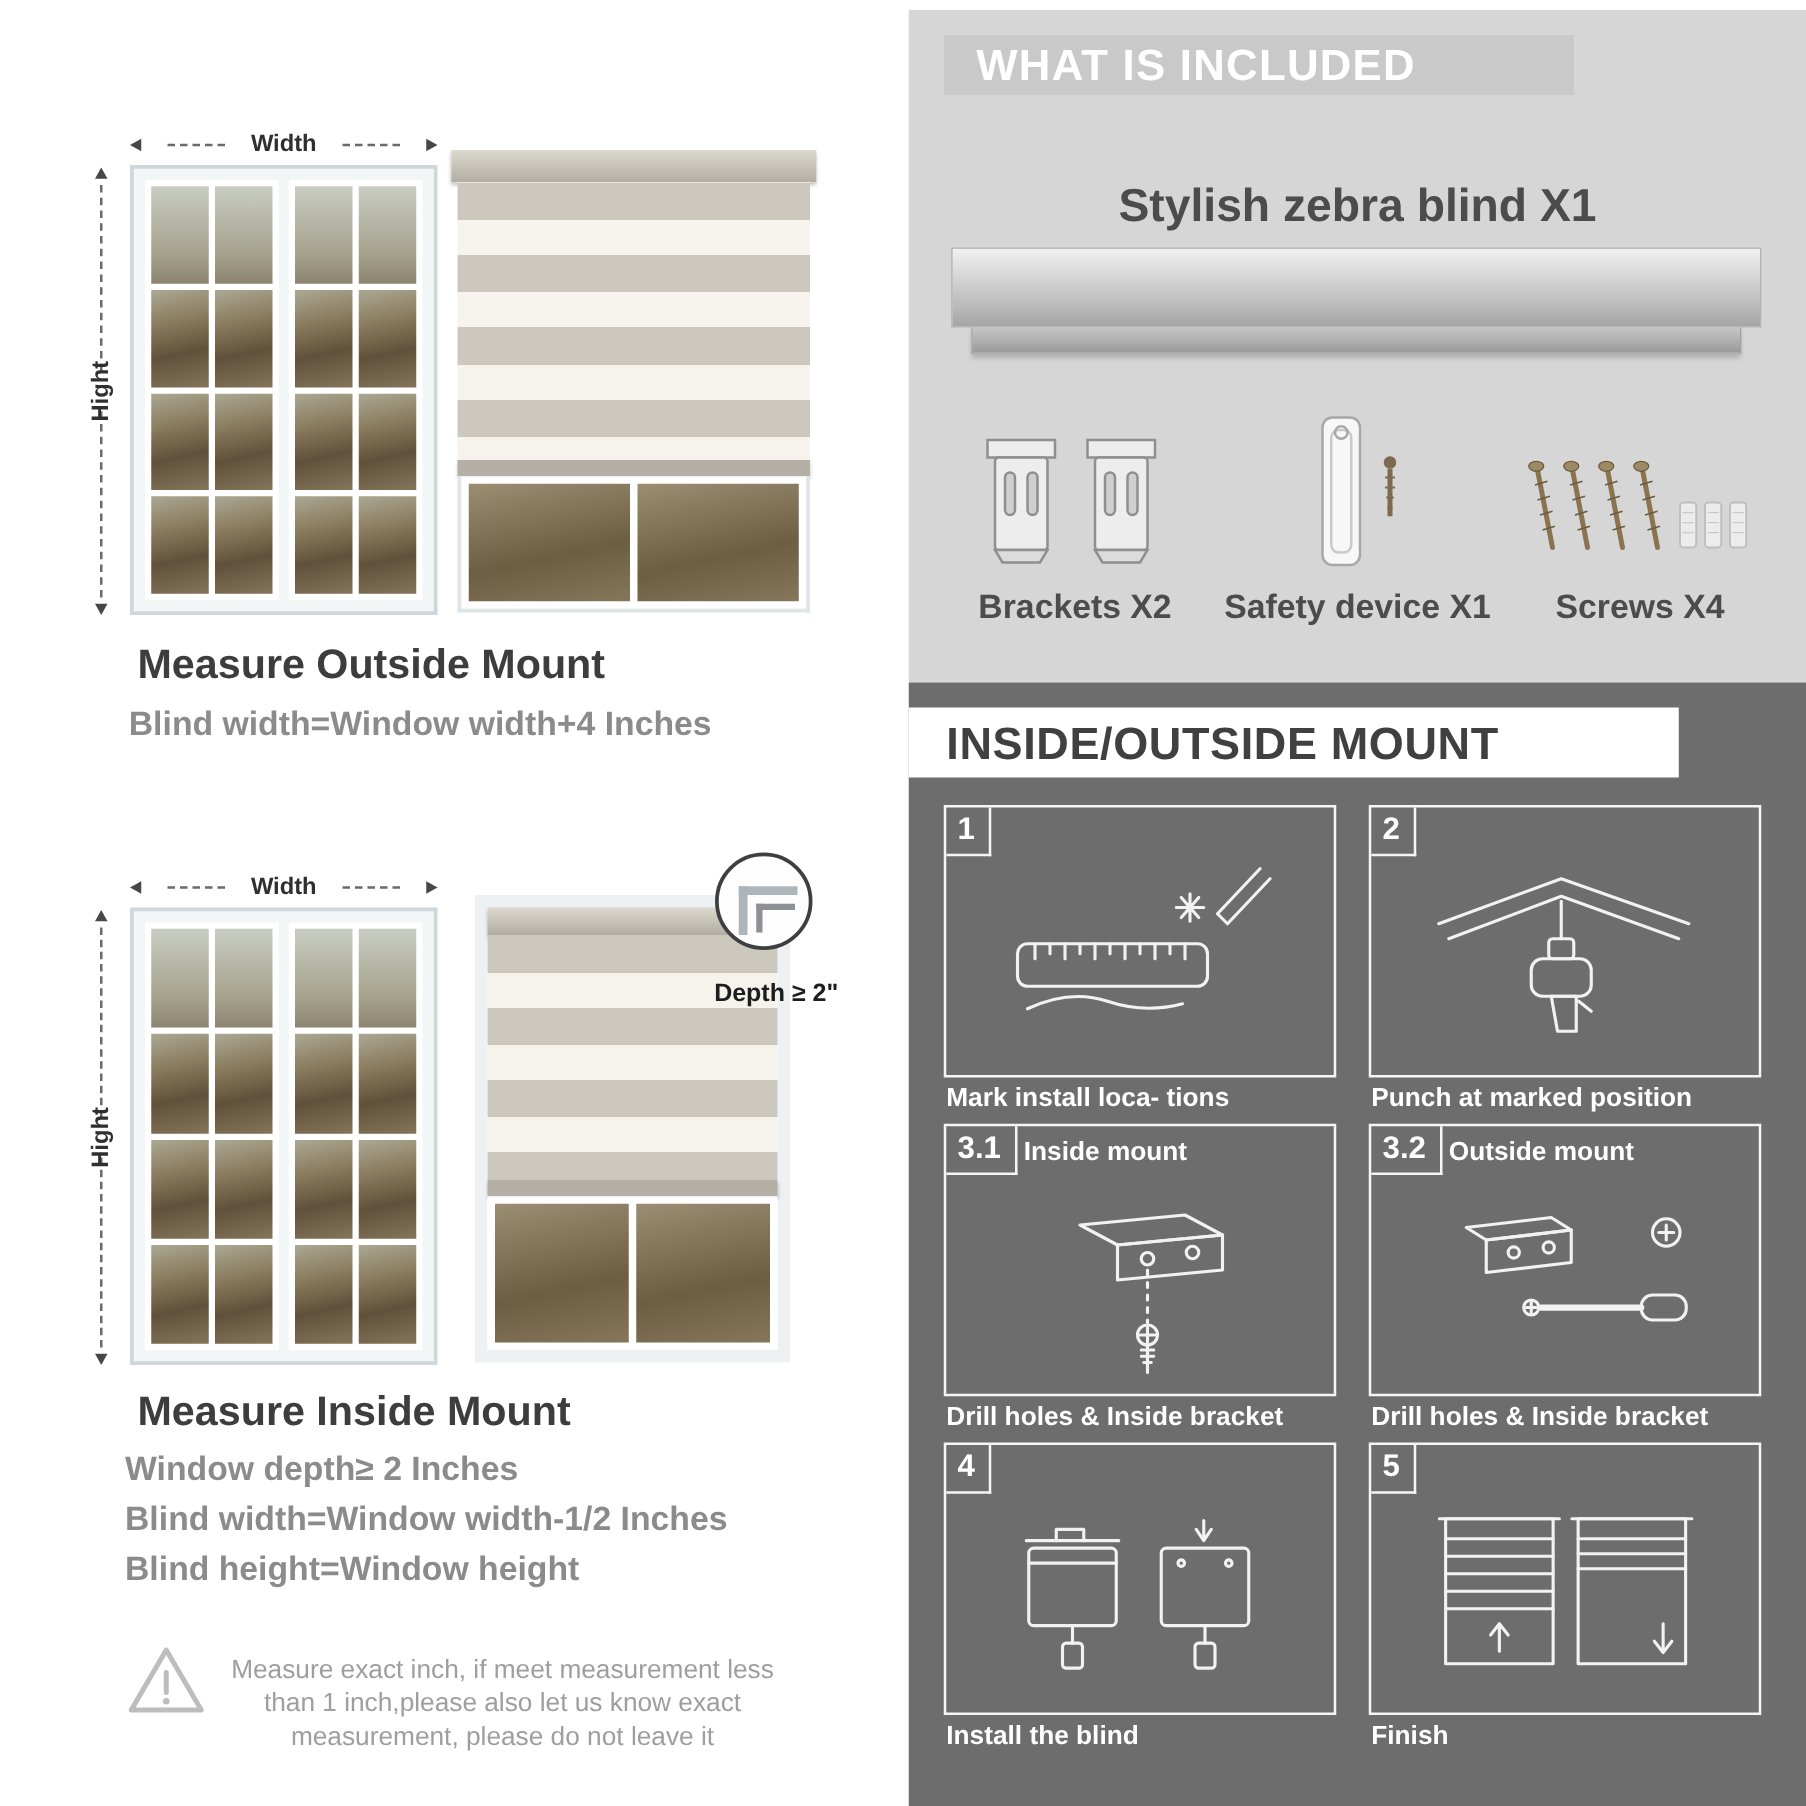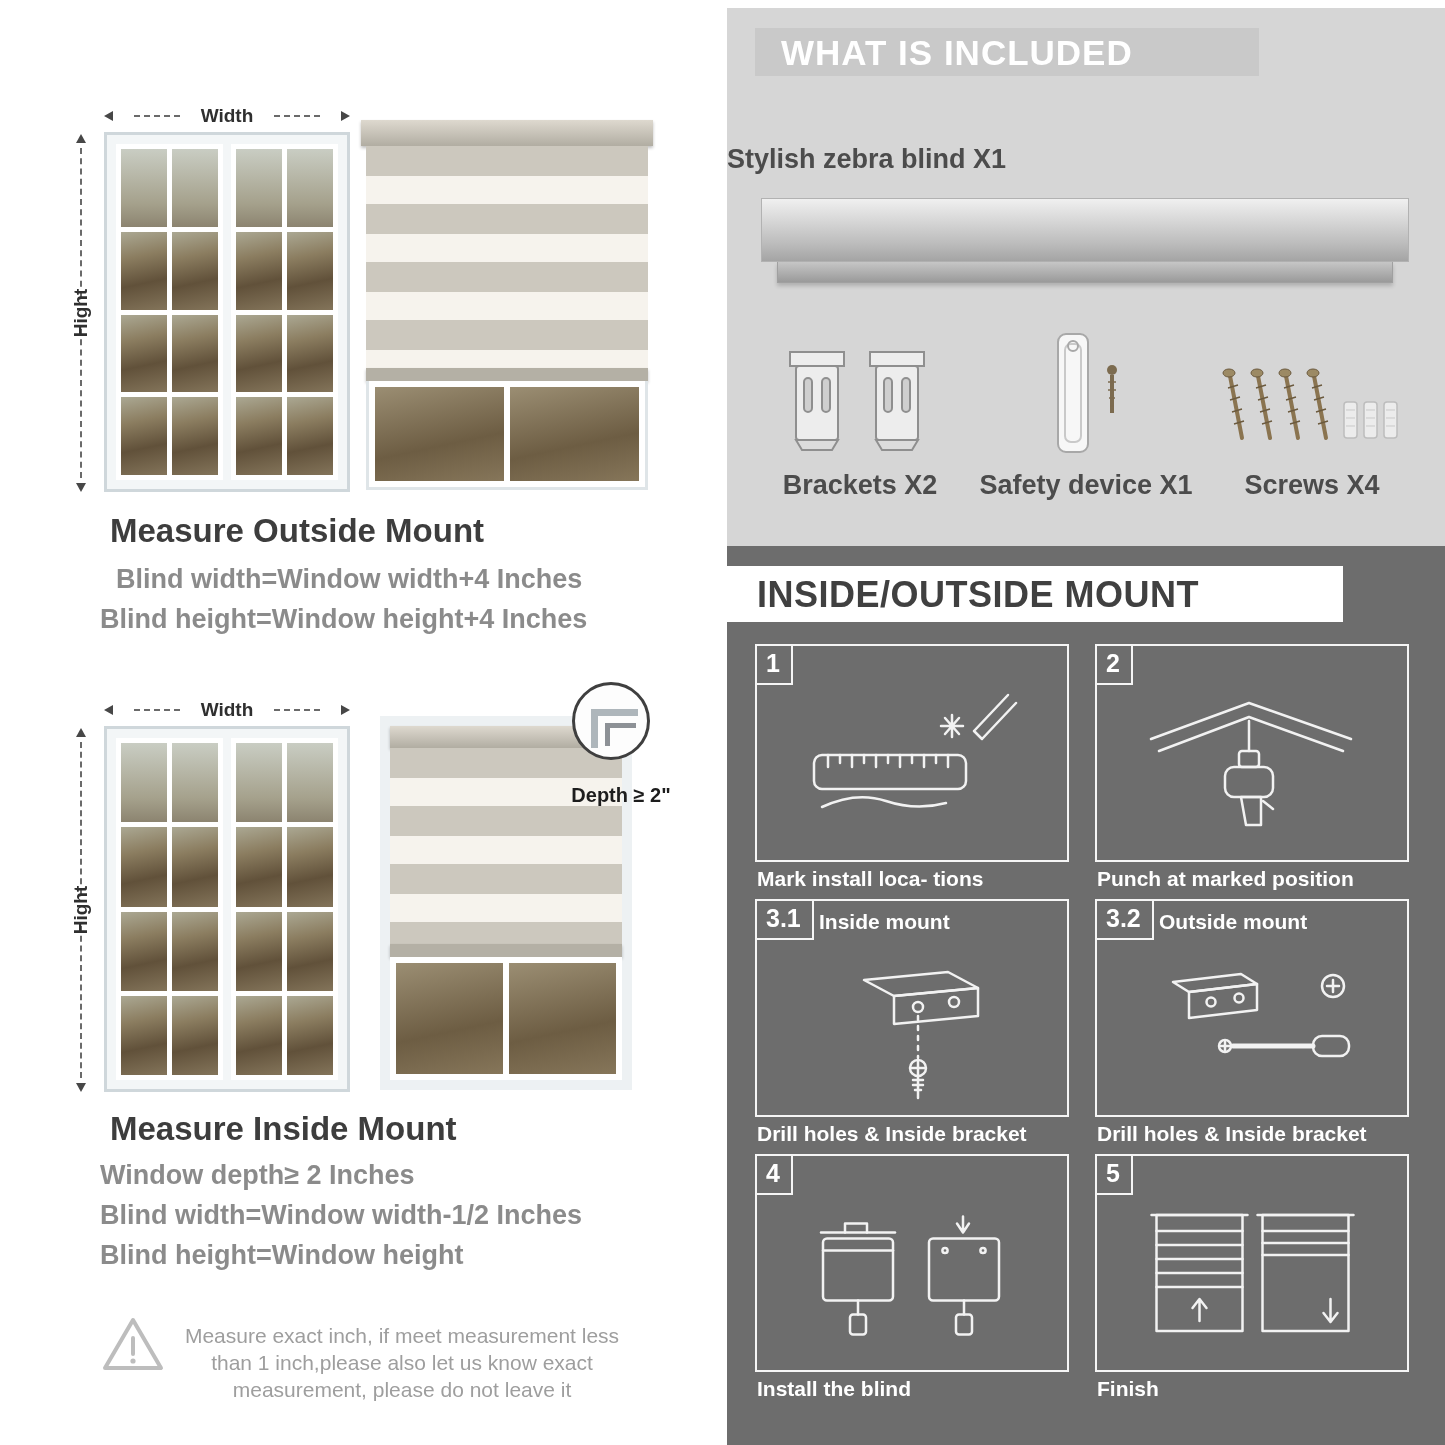--- a/index.html
+++ b/index.html
@@ -50,22 +50,22 @@
   .h-measure{font-size:33px;font-weight:bold;color:#3d3d3d;margin-left:12px;}
   .t-formula{font-size:27px;font-weight:bold;color:#8b8b8b;}
 
   .warn-text{left:172px;top:1322px;width:460px;font-size:21px;line-height:27px;color:#9e9e9e;
              text-align:center;white-space:pre-line;}
 
   
   .rt{left:727px;top:8px;width:718px;height:538px;background:#d6d6d6;}
   .rt-header{position:absolute;left:28px;top:20px;width:478px;height:48px;background:#c9c9c9;color:#fff;
              font-size:35px;font-weight:bold;line-height:49px;padding-left:26px;letter-spacing:1px;}
-  .product-label{position:absolute;left:0;top:136px;width:100%;
-                 font-size:27px;font-weight:bold;color:#4c4c4c;}
+  .product-label{position:absolute;left:0;top:136px;width:100%;text-align:center;
+                 font-size:37px;font-weight:bold;color:#4c4c4c;}
   .headrail{position:absolute;left:34px;top:190px;width:648px;}
   .hr-top{height:62px;background:linear-gradient(180deg,#f0f0f0 0%,#d7d7d7 35%,#bcbcbc 72%,#a4a4a4 100%);
           border:1px solid #b2b2b2;}
   .hr-bottom{height:20px;margin:0 16px;background:linear-gradient(180deg,#c6c6c6,#9a9a9a);
           border:1px solid #a0a0a0;border-top:none;box-shadow:0 3px 4px rgba(0,0,0,.18);}
   .items{position:absolute;left:20px;top:316px;width:678px;display:flex;}
   .item{flex:1;display:flex;flex-direction:column;align-items:center;}
   .item .art{height:134px;display:flex;align-items:flex-end;justify-content:center;}
   .item .ilabel{margin-top:12px;font-size:27px;font-weight:bold;color:#4c4c4c;}
 
@@ -132,22 +132,21 @@
     <div class="valance" style="margin:0 -5px;"></div>
     <div class="stripes" style="height:222px;"></div>
     <div class="rail"></div>
     <div class="under-window">
       <div class="pane"></div>
         <div class="pane"></div>
     </div>
   </div>
 
   <div class="abs h-measure" style="left:98px;top:512px;">Measure Outside Mount</div>
-  <div class="abs t-formula" style="left:116px;top:564px;text-align:right;">Blind width=Window width+4 Inches</div>
-  <div class="abs t-formula" style="left:100px;top:604px;">Blind height=Window height+4 Inches</div>
+  <div class="abs t-formula" style="left:103px;top:564px;text-align:right;">Blind width=Window width+4 Inches</div>
 
   <div class="fig" style="left:70px;top:700px;width:280px;height:392px;">
     <div class="harrow" style="left:34px;top:0;width:246px;">
       <span class="tri-l"></span>
       <span class="seg"></span>
       <span class="alabel">Width</span>
       <span class="seg"></span>
       <span class="tri-r"></span>
     </div>
     <div class="varrow" style="left:0;top:28px;height:364px;">

